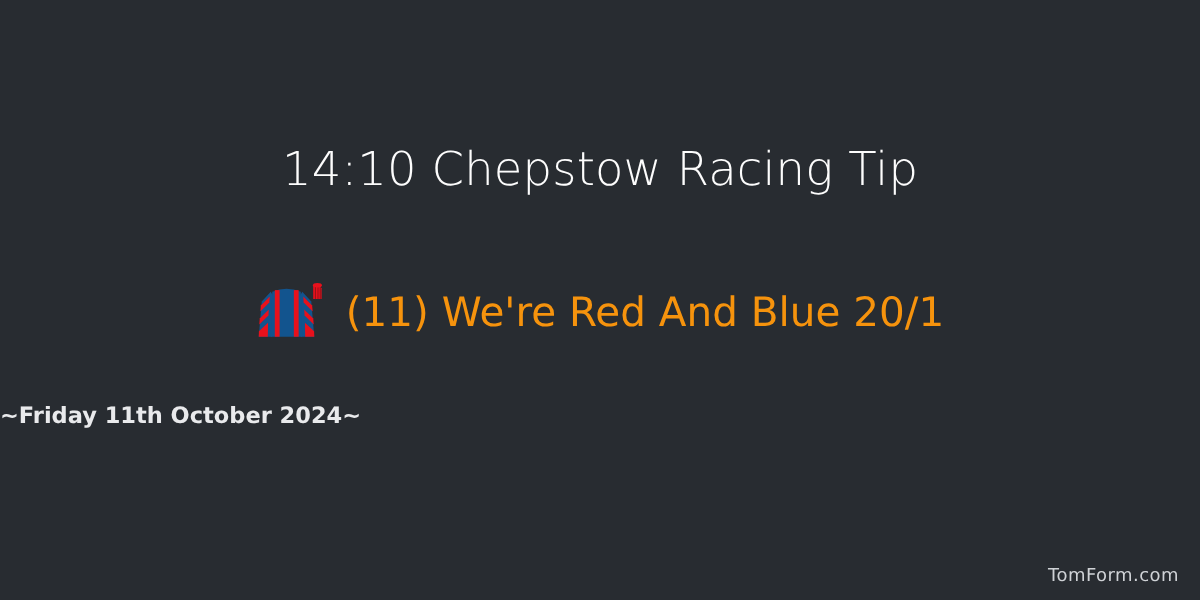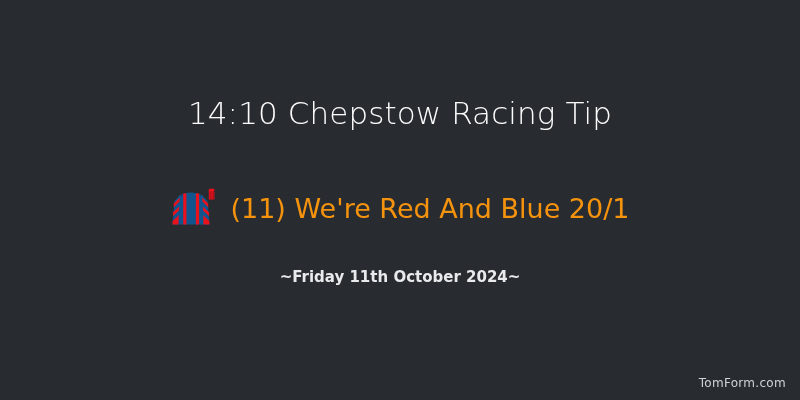--- a/index.html
+++ b/index.html
@@ -61,21 +61,21 @@
     font-weight: 400;
     line-height: 1;
     white-space: nowrap;
   }
 
   .race-date {
     position: absolute;
     top: 270px;
     left: 0;
     width: 800px;
-    text-align: center;
+    text-align: left;
     color: #e9eaec;
     font-size: 15px;
     font-weight: 700;
     line-height: 1;
     white-space: nowrap;
   }
 
   .site-footer {
     position: absolute;
     right: 14px;

